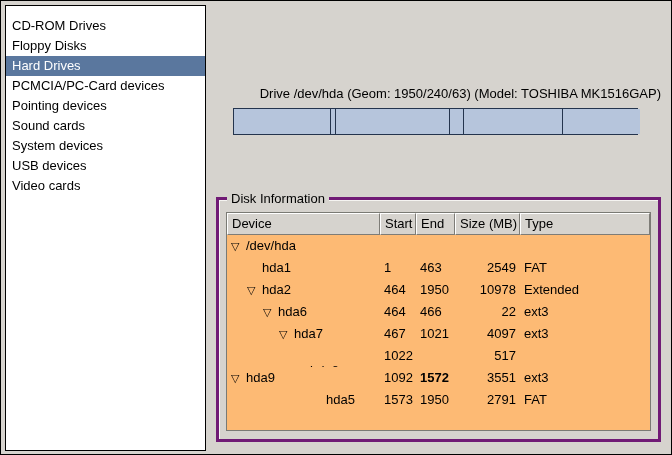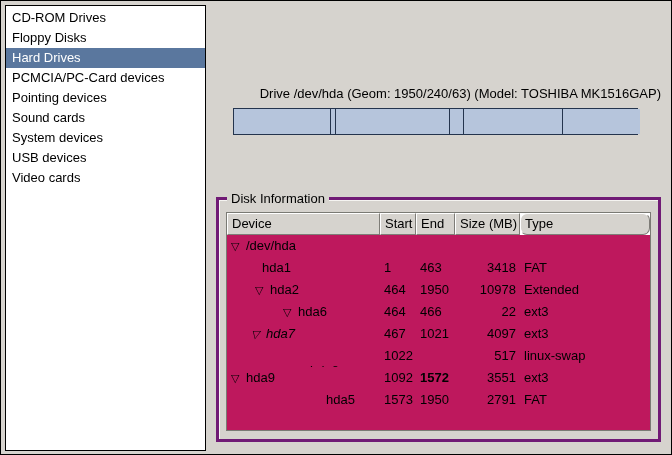--- a/index.html
+++ b/index.html
@@ -6,21 +6,21 @@
   .window{
     position:relative;width:672px;height:455px;box-sizing:border-box;
     background:#d6d3ce;border:1px solid #000;
     font-family:"Liberation Sans",sans-serif;font-size:13px;color:#000;
     overflow:hidden;
   }
   
   .sidebar{
     position:absolute;left:4px;top:4px;width:201px;height:446px;
     box-sizing:border-box;background:#fff;border:1px solid #000;
-    padding-top:2px;overflow:hidden;
+    padding-top:10px;overflow:hidden;
   }
   .side-item{height:20px;line-height:20px;padding-left:6px;white-space:nowrap;cursor:default;}
   .side-item.selected{background:#5a779e;color:#fff;}
   
   .main{position:absolute;left:215px;top:0;width:445px;height:455px;}
   .drive-title{position:absolute;left:0;top:85px;width:445px;text-align:right;white-space:nowrap;}
   .bar{
     position:absolute;left:17px;top:107px;width:405px;height:27px;
     box-sizing:border-box;border:1px solid #24344d;background:#b6c5dc;
     display:flex;flex-wrap:nowrap;
@@ -41,21 +41,21 @@
     position:absolute;left:7px;top:12px;right:7px;bottom:8px;
     box-sizing:border-box;border:1px solid #7a7a74;background:#fff;
     display:flex;flex-direction:column;overflow:hidden;
   }
   .thead{display:flex;flex:none;height:22px;}
   .th{
     box-sizing:border-box;background:#d6d3ce;
     border:1px solid;border-color:#fff #7e7c77 #7e7c77 #fff;
     padding:2px 4px;white-space:nowrap;overflow:hidden;cursor:default;
   }
-  .tbody{flex:1 1 auto;background:#be185d;overflow:hidden;}
+  .tbody{flex:1 1 auto;background:#fdba74;overflow:hidden;}
   .tr{display:flex;height:22px;line-height:22px;}
   .td{box-sizing:border-box;padding:0 4px;white-space:nowrap;overflow:hidden;}
   .td.size{text-align:right;}
   .exp{display:inline-block;width:15px;font-size:11px;cursor:default;}
 </style>
 </head>
 <body>
 
 <div class="window">
 
@@ -88,64 +88,63 @@
 
     <div class="frame">
       <span class="frame-title">Disk Information</span>
 
       <div class="table">
         <div class="thead">
             <div class="th" style="flex: 0 0 153px;">Device</div>
             <div class="th" style="flex: 0 0 36px;">Start</div>
             <div class="th" style="flex: 0 0 39px;">End</div>
             <div class="th" style="flex: 0 0 65px;">Size (MB)</div>
-            <div class="th" style="flex: 1 1 auto; border-radius: 7px;">Type</div>
+            <div class="th" style="flex: 1 1 auto;">Type</div>
           </div>
         <div class="tbody">
             <div class="tr">
               <div class="td dev" style="flex: 0 0 153px; padding-left: 4px;"><span class="exp">▽</span><span>/dev/hda</span></div>
               <div class="td num" style="flex: 0 0 36px;"></div>
               <div class="td num" style="flex: 0 0 39px;"></div>
               <div class="td size" style="flex: 0 0 65px;"></div>
               <div class="td type" style="flex: 1 1 auto;"></div>
             </div>
             <div class="tr">
               <div class="td dev" style="flex: 0 0 153px; padding-left: 35px;"><span>hda1</span></div>
               <div class="td num" style="flex: 0 0 36px;">1</div>
               <div class="td num" style="flex: 0 0 39px;">463</div>
-              <div class="td size" style="flex: 0 0 65px;">3418</div>
+              <div class="td size" style="flex: 0 0 65px;">2549</div>
               <div class="td type" style="flex: 1 1 auto;">FAT</div>
             </div>
             <div class="tr">
-              <div class="td dev" style="flex: 0 0 153px; padding-left: 28px;"><span class="exp">▽</span><span>hda2</span></div>
+              <div class="td dev" style="flex: 0 0 153px; padding-left: 20px;"><span class="exp">▽</span><span>hda2</span></div>
               <div class="td num" style="flex: 0 0 36px;">464</div>
               <div class="td num" style="flex: 0 0 39px;">1950</div>
               <div class="td size" style="flex: 0 0 65px;">10978</div>
               <div class="td type" style="flex: 1 1 auto;">Extended</div>
             </div>
             <div class="tr">
-              <div class="td dev" style="flex: 0 0 153px; padding-left: 56px;"><span class="exp">▽</span><span>hda6</span></div>
+              <div class="td dev" style="flex: 0 0 153px; padding-left: 36px;"><span class="exp">▽</span><span>hda6</span></div>
               <div class="td num" style="flex: 0 0 36px;">464</div>
               <div class="td num" style="flex: 0 0 39px;">466</div>
               <div class="td size" style="flex: 0 0 65px;">22</div>
               <div class="td type" style="flex: 1 1 auto;">ext3</div>
             </div>
             <div class="tr">
-              <div class="td dev" style="flex: 0 0 153px; padding-left: 24px; font-style: italic;"><span class="exp">▽</span><span>hda7</span></div>
+              <div class="td dev" style="flex: 0 0 153px; padding-left: 52px;"><span class="exp">▽</span><span>hda7</span></div>
               <div class="td num" style="flex: 0 0 36px;">467</div>
               <div class="td num" style="flex: 0 0 39px;">1021</div>
               <div class="td size" style="flex: 0 0 65px;">4097</div>
               <div class="td type" style="flex: 1 1 auto;">ext3</div>
             </div>
             <div class="tr">
               <div class="td dev" style="flex: 0 0 153px; padding-left: 68px; margin-top: 15px;"><span class="exp">▽</span><span>hda8</span></div>
               <div class="td num" style="flex: 0 0 36px;">1022</div>
               <div class="td num" style="flex: 0 0 39px; margin-top: 28px;">1091</div>
               <div class="td size" style="flex: 0 0 65px;">517</div>
-              <div class="td type" style="flex: 1 1 auto;">linux-swap</div>
             </div>
             <div class="tr">
               <div class="td dev" style="flex: 0 0 153px; "><span class="exp">▽</span><span>hda9</span></div>
               <div class="td num" style="flex: 0 0 36px;">1092</div>
               <div class="td num" style="flex: 0 0 39px; font-weight: bold;">1572</div>
               <div class="td size" style="flex: 0 0 65px;">3551</div>
               <div class="td type" style="flex: 1 1 auto;">ext3</div>
             </div>
             <div class="tr">
               <div class="td dev" style="flex: 0 0 153px; padding-left: 99px;"><span>hda5</span></div>

